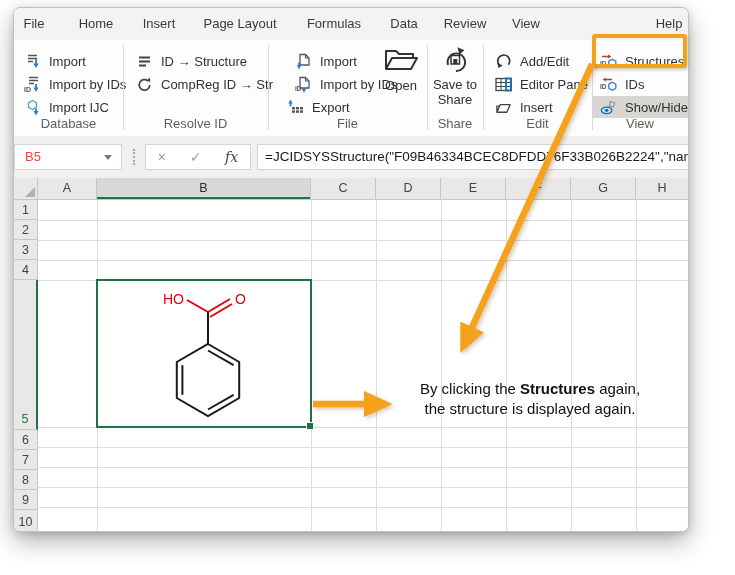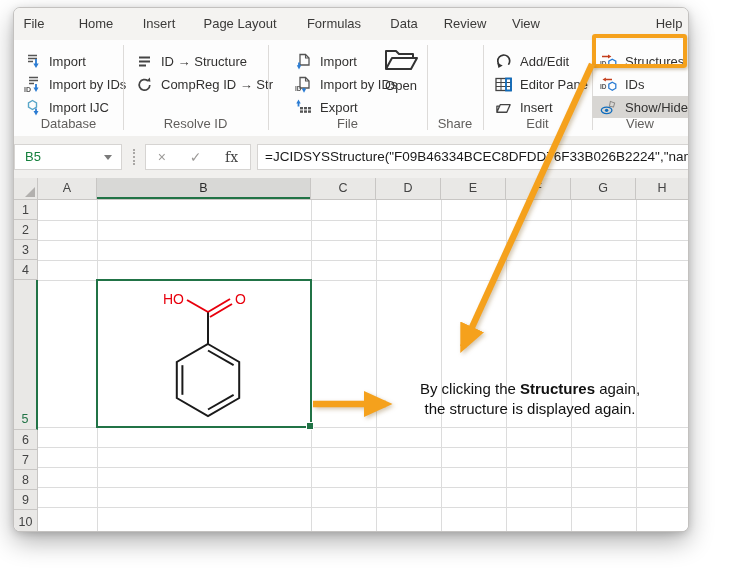--- a/index.html
+++ b/index.html
@@ -25,28 +25,28 @@
   .rbtn .ic { width:17px; height:17px; flex:none; }
   .rbtn.hl { left:0; width:100%; background:#d8d6d3; padding-left:8px; }
   .glabel { position:absolute; top:76px; left:0; width:100%; text-align:center; font-size:13px; color:#605e5c; }
   .rbig { position:absolute; top:6px; display:flex; flex-direction:column; align-items:center;
           font-size:13px; color:#323130; text-align:center; line-height:15px; cursor:default; }
   .rbig .bic { margin-bottom:4px; }
 
   
   .fbar { position:absolute; left:0; top:128px; width:100%; height:42px; background:#f1f0ee; border-bottom:1px solid #d2d0ce; }
   .namebox { position:absolute; left:0; top:8px; width:96px; height:24px; background:#fff; border:1px solid #d6d4d2;
-             font-size:13px; color:#15803d; line-height:24px; padding-left:10px; }
+             font-size:13px; color:#ef4444; line-height:24px; padding-left:10px; }
   .nb-arrow { position:absolute; right:9px; top:10px; width:0; height:0;
               border-left:4px solid transparent; border-right:4px solid transparent; border-top:5px solid #7a7a7a; }
   .dots { position:absolute; left:119px; top:13px; height:16px; width:0; border-left:2px dotted #a9a7a5; }
   .fxbox { position:absolute; left:131px; top:8px; width:104px; height:24px; background:#fff; border:1px solid #d6d4d2;
            display:flex; align-items:center; justify-content:space-around; }
   .fxbox .gx { color:#9c9a98; font-size:14px; }
-  .fxbox .fx { font-family:"DejaVu Serif",serif; font-size:14px; color:#444; }
+  .fxbox .fx { font-family:"DejaVu Serif",serif; font-style:italic; font-size:14px; color:#444; }
   .formulabox { position:absolute; left:243px; top:8px; width:424px; height:24px; background:#fff; border:1px solid #d6d4d2;
                 font-size:13.5px; color:#1a1a1a; line-height:24px; padding-left:7px; white-space:nowrap; overflow:hidden; }
 
   
   .grid { position:absolute; left:0; top:170px; width:674px; height:353px; background:#fff; }
   .corner { position:absolute; left:0; top:0; width:23px; height:21px; background:#e9e8e6;
             border-right:1px solid #c8c6c4; border-bottom:1px solid #c8c6c4; }
   .corner .tri { position:absolute; right:2px; bottom:2px; width:0; height:0;
                  border-left:10px solid transparent; border-bottom:10px solid #b2b0ae; }
   .colhdrs { position:absolute; left:24px; top:0; height:22px; display:flex; }
@@ -162,21 +162,21 @@
       <div class="rbtn" style="left:27px;top:33px">
         <svg class="ic" viewBox="0 0 17 17">
           <path d="M5 1.5 h5.5 l3.5 3.5 v7 h-9 z" fill="none" stroke="#555" stroke-width="1.3"></path>
           <path d="M10.5 1.5 v3.5 h3.5" fill="none" stroke="#555" stroke-width="1.1"></path>
           <text x="0" y="15" font-size="6.5" font-weight="bold" fill="#555">ID</text>
           <path d="M9 12 v1.5" stroke="#2b7cd3" stroke-width="1.8" fill="none"></path>
           <path d="M6.8 12.8 L9 16.8 L11.2 12.8 z" fill="#2b7cd3"></path>
         </svg>
         <span>Import by IDs</span>
       </div>
-      <div class="rbtn" style="left:27px;top:56px">
+      <div class="rbtn" style="left:19px;top:56px">
         <svg class="ic" viewBox="0 0 17 17">
           <g fill="#555">
             <rect x="5" y="8" width="3" height="2.4"></rect>
               <rect x="9" y="8" width="3" height="2.4"></rect>
               <rect x="13" y="8" width="3" height="2.4"></rect>
             <rect x="5" y="11.4" width="3" height="2.4"></rect>
               <rect x="9" y="11.4" width="3" height="2.4"></rect>
               <rect x="13" y="11.4" width="3" height="2.4"></rect>
           </g>
           <path d="M3.5 7.5 V3" stroke="#2b7cd3" stroke-width="1.8" fill="none"></path>
@@ -189,20 +189,29 @@
           <path d="M3 23 V5 h10 l3 3 h14 v4" fill="none" stroke="#333" stroke-width="2" stroke-linejoin="round"></path>
           <path d="M3 23 L9 12 h25 l-6 11 z" fill="none" stroke="#333" stroke-width="2" stroke-linejoin="round"></path>
         </svg>
         <span>Open</span>
       </div>
       <div class="glabel">File</div>
     </div>
     <div class="vsep" style="left:413px"></div>
 
     <div class="rgroup" style="left:413px;width:56px">
+      <div class="rbig" style="left:2px;width:52px">
+        <svg class="bic" width="27" height="27" viewBox="0 0 27 27">
+          <path d="M6 19 a8.8 8.8 0 1 1 8 6" fill="none" stroke="#333" stroke-width="1.8"></path>
+          <path d="M15.5 1.2 l7 3 -5.2 4.4 z" fill="#333"></path>
+          <rect x="9" y="9.5" width="8.5" height="8.5" fill="#fff" stroke="#333" stroke-width="1.5"></rect>
+          <rect x="11.3" y="13" width="4" height="5" fill="#333"></rect>
+        </svg>
+        <span>Save to Share</span>
+      </div>
       <div class="glabel">Share</div>
     </div>
     <div class="vsep" style="left:469px"></div>
 
     <div class="rgroup" style="left:469px;width:109px">
       <div class="rbtn" style="left:12px;top:10px">
         <svg class="ic" viewBox="0 0 16 16">
           <path d="M12.6 11 A5.6 5.6 0 1 0 4.4 11.6" fill="none" stroke="#333" stroke-width="1.6"></path>
           <path d="M2.2 9.4 l1 4.8 4.1 -2.5 z" fill="#333"></path>
         </svg>

